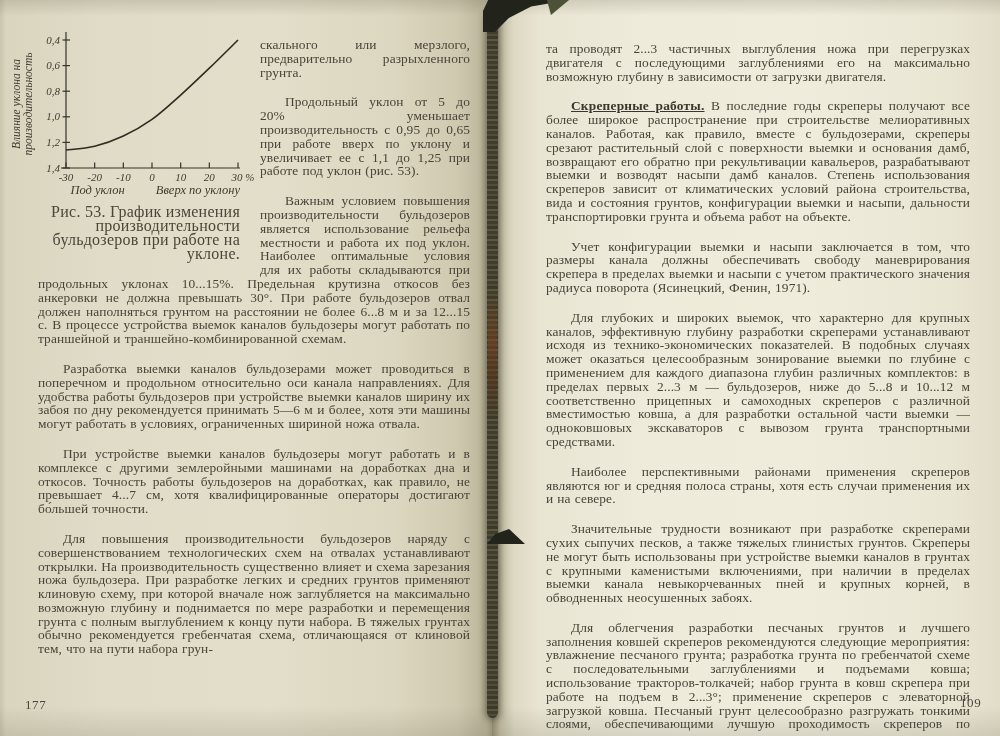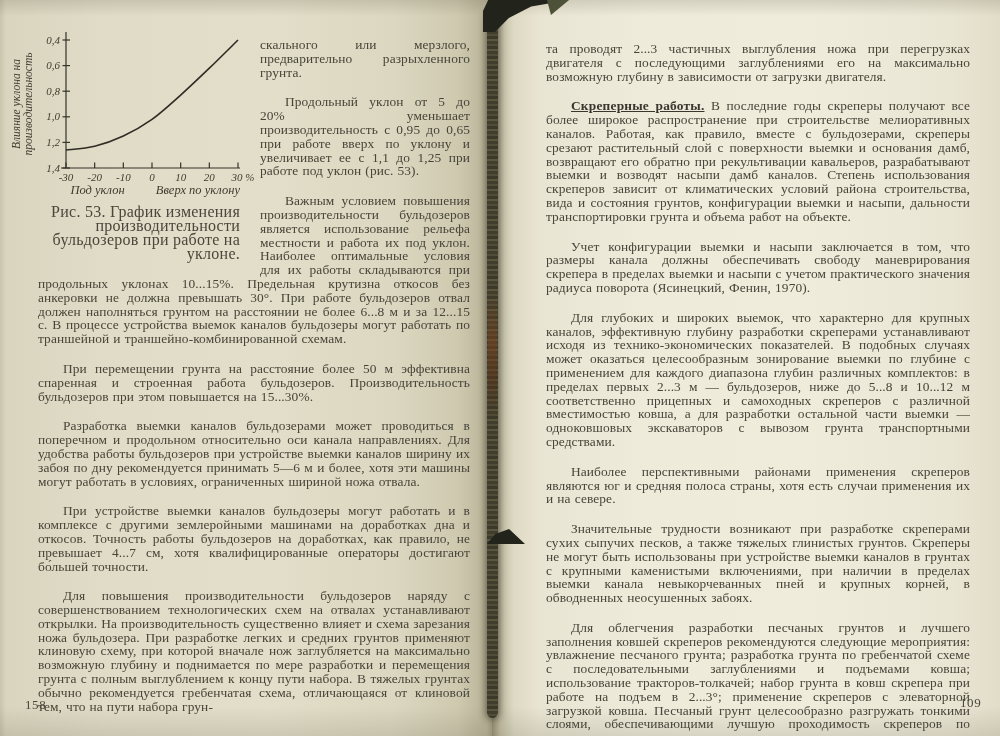--- a/index.html
+++ b/index.html
@@ -122,32 +122,31 @@
           <text x="83.53333333333333" y="178" text-anchor="middle" class="zl">Под уклон</text>
           <text x="183.86666666666667" y="178" text-anchor="middle" class="zl">Вверх по уклону</text>
           <text transform="rotate(-90 6 88)" x="6" y="88" text-anchor="middle" class="yl">Влияние уклона на</text>
           <text transform="rotate(-90 18 88)" x="18" y="88" text-anchor="middle" class="yl">производительность</text>
         </svg>
       <figcaption class="caption">Рис. 53. График изменения производительности бульдозеров при работе на уклоне.</figcaption>
     </figure>
     <p class="bodytext cont">скального или мерзлого, предварительно разрыхленного грунта.</p>
     <p class="bodytext">Продольный уклон от 5 до 20% уменьшает производительность с 0,95 до 0,65 при работе вверх по уклону и увеличивает ее с 1,1 до 1,25 при работе под уклон (рис. 53).</p>
     <p class="bodytext">Важным условием повышения производительности бульдозеров является использование рельефа местности и работа их под уклон. Наиболее оптимальные условия для их работы складываются при продольных уклонах 10...15%. Предельная крутизна откосов без анкеровки не должна превышать 30°. При работе бульдозеров отвал должен наполняться грунтом на расстоянии не более 6...8 м и за 12...15 с. В процессе устройства выемок каналов бульдозеры могут работать по траншейной и траншейно-комбинированной схемам.</p>
-    <p class="bodytext">При перемещении грунта на расстояние более 50 м эффективна спаренная и строенная работа бульдозеров. Производительность бульдозеров при этом повышается на 15...30%.</p>
     <p class="bodytext">Разработка выемки каналов бульдозерами может проводиться в поперечном и продольном относительно оси канала направлениях. Для удобства работы бульдозеров при устройстве выемки каналов ширину их забоя по дну рекомендуется принимать 5—6 м и более, хотя эти машины могут работать в условиях, ограниченных шириной ножа отвала.</p>
     <p class="bodytext">При устройстве выемки каналов бульдозеры могут работать и в комплексе с другими землеройными машинами на доработках дна и откосов. Точность работы бульдозеров на доработках, как правило, не превышает 4...7 см, хотя квалифицированные операторы достигают бо́льшей точности.</p>
     <p class="bodytext">Для повышения производительности бульдозеров наряду с совершенствованием технологических схем на отвалах устанавливают открылки. На производительность существенно влияет и схема зарезания ножа бульдозера. При разработке легких и средних грунтов применяют клиновую схему, при которой вначале нож заглубляется на максимально возможную глубину и поднимается по мере разработки и перемещения грунта с полным выглублением к концу пути набора. В тяжелых грунтах обычно рекомендуется гребенчатая схема, отличающаяся от клиновой тем, что на пути набора грун-</p>
   </div>
 
   <div class="content-right">
     <p class="bodytext cont"><span>та проводят 2...3 частичных выглубления ножа при перегрузках двигателя с последующими заглублениями его на максимально возможную глубину в зависимости от загрузки двигателя.</span></p>
     <p class="bodytext"><b class="lead">Скреперные работы.</b><span> В последние годы скреперы получают все более широкое распространение при строительстве мелиоративных каналов. Работая, как правило, вместе с бульдозерами, скреперы срезают растительный слой с поверхности выемки и основания дамб, возвращают его обратно при рекультивации кавальеров, разрабатывают выемки и возводят насыпи дамб каналов. Степень использования скреперов зависит от климатических условий района строительства, вида и состояния грунтов, конфигурации выемки и насыпи, дальности транспортировки грунта и объема работ на объекте.</span></p>
-    <p class="bodytext"><span>Учет конфигурации выемки и насыпи заключается в том, что размеры канала должны обеспечивать свободу маневрирования скрепера в пределах выемки и насыпи с учетом практического значения радиуса поворота (Ясинецкий, Фенин, 1970).</span></p>
+    <p class="bodytext"><span>Учет конфигурации выемки и насыпи заключается в том, что размеры канала должны обеспечивать свободу маневрирования скрепера в пределах выемки и насыпи с учетом практического значения радиуса поворота (Ясинецкий, Фенин, 1971).</span></p>
     <p class="bodytext"><span>Для глубоких и широких выемок, что характерно для крупных каналов, эффективную глубину разработки скреперами устанавливают исходя из технико-экономических показателей. В подобных случаях может оказаться целесообразным зонирование выемки по глубине с применением для каждого диапазона глубин различных комплектов: в пределах первых 2...3 м — бульдозеров, ниже до 5...8 и 10...12 м соответственно прицепных и самоходных скреперов с различной вместимостью ковша, а для разработки остальной части выемки — одноковшовых экскаваторов с вывозом грунта транспортными средствами.</span></p>
     <p class="bodytext"><span>Наиболее перспективными районами применения скреперов являются юг и средняя полоса страны, хотя есть случаи применения их и на севере.</span></p>
     <p class="bodytext"><span>Значительные трудности возникают при разработке скреперами сухих сыпучих песков, а также тяжелых глинистых грунтов. Скреперы не могут быть использованы при устройстве выемки каналов в грунтах с крупными каменистыми включениями, при наличии в пределах выемки канала невыкорчеванных пней и крупных корней, в обводненных неосушенных забоях.</span></p>
     <p class="bodytext"><span>Для облегчения разработки песчаных грунтов и лучшего заполнения ковшей скреперов рекомендуются следующие мероприятия: увлажнение песчаного грунта; разработка грунта по гребенчатой схеме с последовательными заглублениями и подъемами ковша; использование тракторов-толкачей; набор грунта в ковш скрепера при работе на подъем в 2...3°; применение скреперов с элеваторной загрузкой ковша. Песчаный грунт целесообразно разгружать тонкими слоями, обеспечивающими лучшую проходимость скреперов по отвалам и лучшее их уплотнение.</span></p>
   </div>
 
-  <div class="pagenum pn-left">158</div>
+  <div class="pagenum pn-left">177</div>
   <div class="pagenum pn-right">109</div>
 
 </div>
 
 </body></html>

